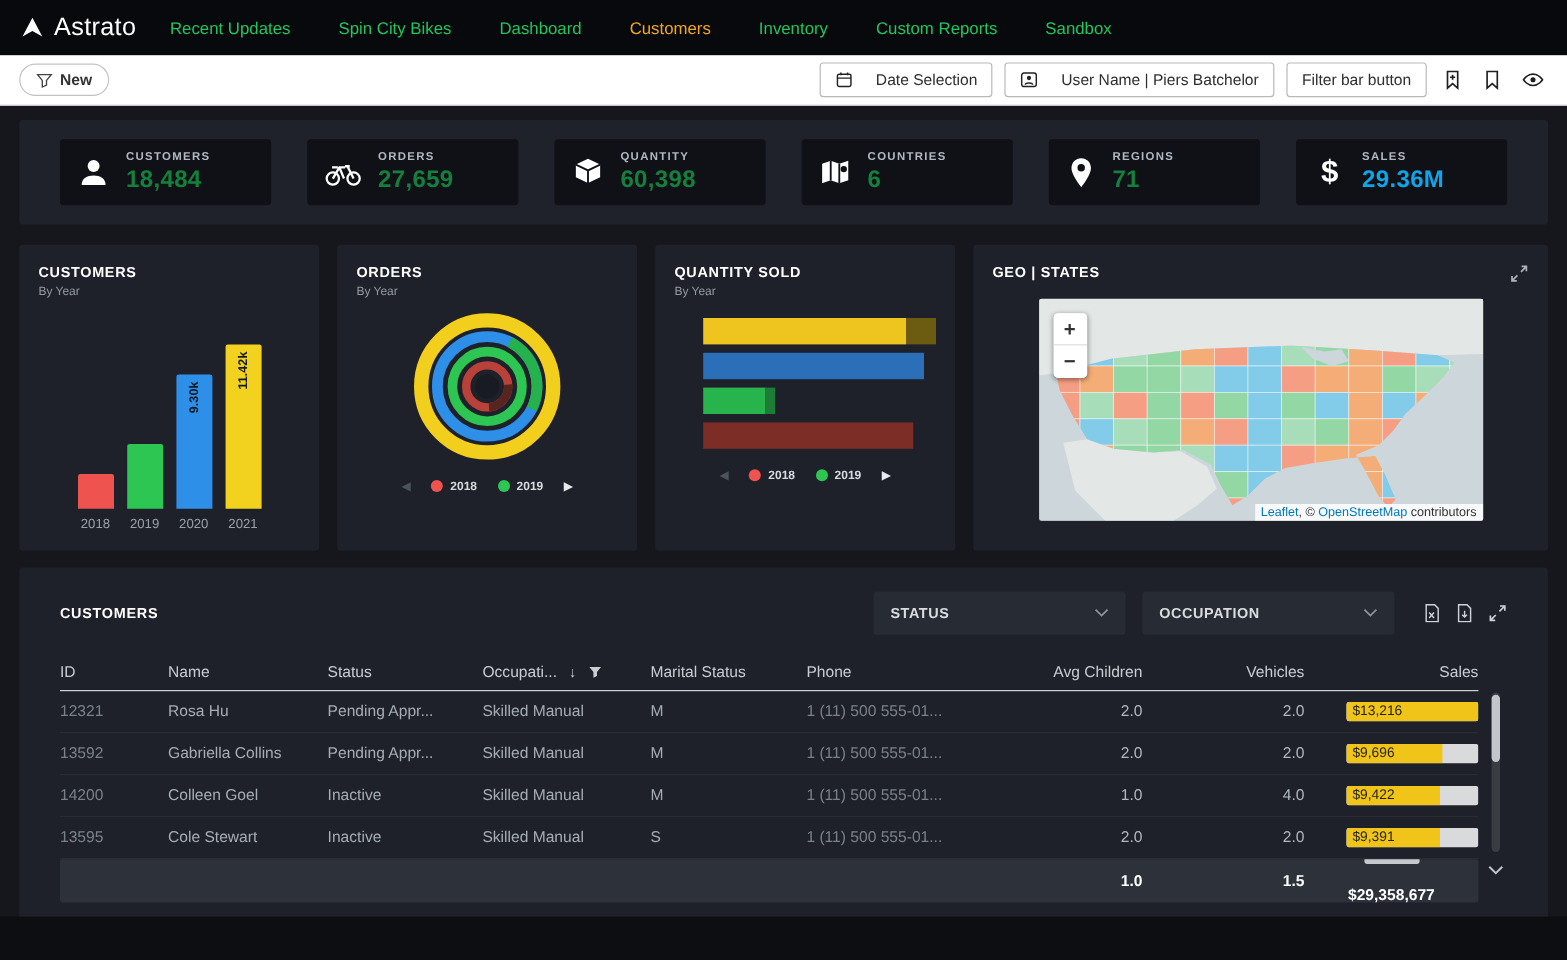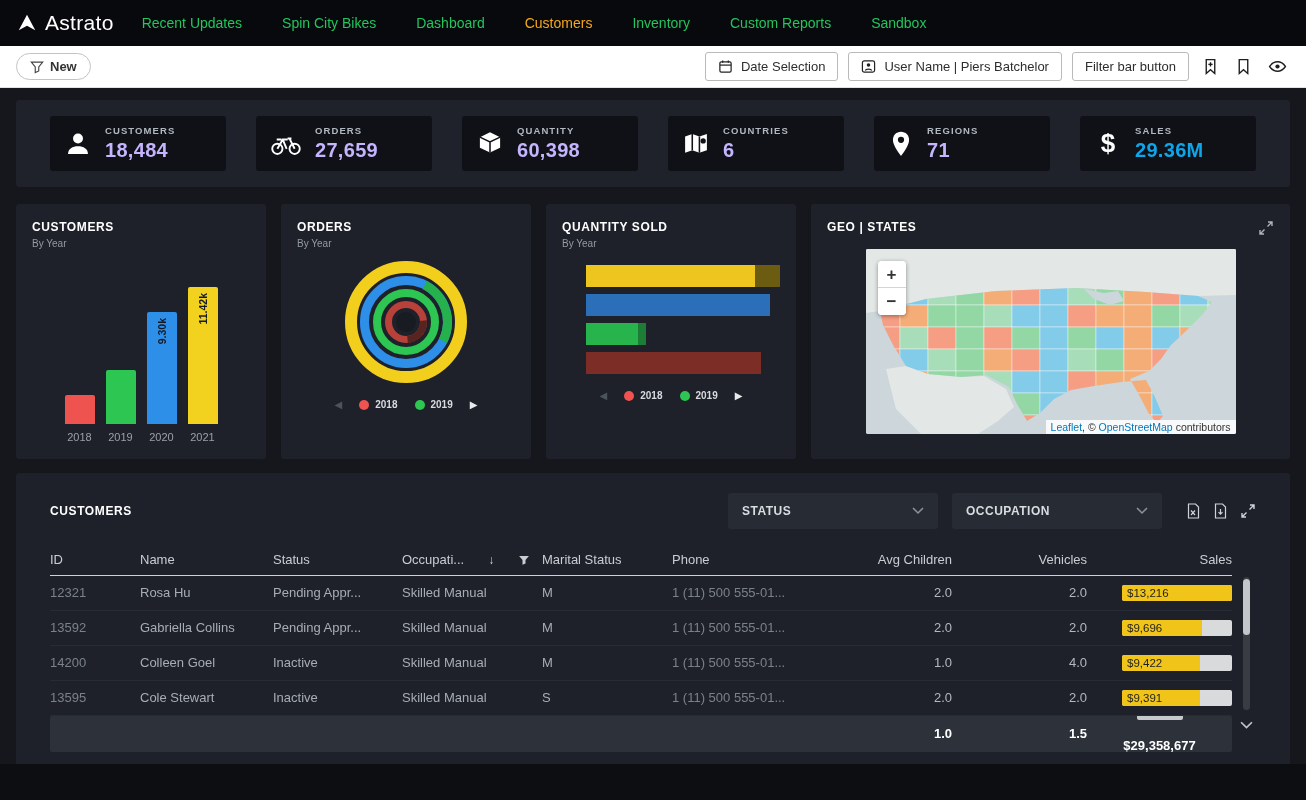--- a/index.html
+++ b/index.html
@@ -11,33 +11,33 @@
   .brand { display:flex; align-items:center; gap:7px; cursor:pointer; }
   .brand-text { color:#fff; font-size:21px; font-weight:500; letter-spacing:.3px; }
   .nav-items { display:flex; align-items:center; gap:40px; margin-left:28px; }
   .nav-item { color:#22c55e; font-size:14px; cursor:pointer; text-decoration:none; white-space:nowrap; }
   .nav-item.active { font-weight:500; }
 
   
   .toolbar { height:42px; background:#ffffff; border-bottom:1px solid #e2e2e2; display:flex; align-items:center; padding:0 16px; }
   .pill-btn { display:flex; align-items:center; gap:6px; height:27px; padding:0 13px; border:1px solid #c3c3c3; border-radius:14px; background:#fff; font-size:13px; color:#333; cursor:pointer; font-family:inherit;font-weight:bold; }
   .toolbar-right { margin-left:auto; display:flex; align-items:center; gap:10px; }
-  .tb-btn { display:flex; align-items:center; gap:8px; height:29px; padding:0 12px; border:1px solid #b9b9b9; border-radius:3px; background:#fff; font-size:13px; color:#2e2e2e; cursor:pointer; font-family:inherit; white-space:nowrap; }
+  .tb-btn { display:flex; align-items:center; gap:19px; height:29px; padding:0 12px; border:1px solid #b9b9b9; border-radius:3px; background:#fff; font-size:13px; color:#2e2e2e; cursor:pointer; font-family:inherit; white-space:nowrap; }
   .icon-btn { background:none; border:none; cursor:pointer; padding:3px; display:flex; align-items:center; }
 
   
   .main { padding:12px 16px 0 16px; }
 
   
   .kpi-strip { background:#1f222a; border-radius:3px; padding:16px 34px; display:flex; justify-content:space-between; margin-bottom:17px; }
   .kpi-card { width:176px; height:55px; background:#0f1116; border-radius:3px; display:flex; align-items:center; padding:0 14px; gap:13px; }
   .kpi-icon { flex:0 0 auto; }
   .kpi-dollar { font-size:26px; font-weight:bold; color:#fff; width:28px; text-align:center; }
   .kpi-label { font-size:9.5px; letter-spacing:1.1px; color:#b2b8c1; font-weight:bold; }
-  .kpi-value { font-size:20px; font-weight:bold; color:#c4b5fd; margin-top:3px; letter-spacing:.3px; }
+  .kpi-value { font-size:20px; font-weight:bold; color:#15803d; margin-top:3px; letter-spacing:.3px; }
 
   
   .charts-row { display:flex; gap:15px; height:255px; margin-bottom:14px; }
   .panel { background:#1e212a; border-radius:3px; padding:16px; display:flex; flex-direction:column; }
   .panel.c1, .panel.c2, .panel.c3 { width:250px; flex:0 0 auto; }
   .panel.c4 { flex:1; }
   .panel-title { font-size:12px; font-weight:bold; color:#ffffff; letter-spacing:.6px; }
   .panel-sub { font-size:10px; color:#949aa3; margin-top:4px; }
   .panel-head { display:flex; justify-content:space-between; align-items:flex-start; }
 
@@ -92,21 +92,21 @@
   .dd-label { font-size:12px; font-weight:bold; letter-spacing:.5px; color:#d9dce0; }
   .dd svg { margin-left:auto; }
   .tp-icons { display:flex; align-items:center; gap:12px; margin-left:10px; }
   .tp-icons svg { cursor:pointer; }
 
   .table-wrap { position:relative; margin-top:16px; padding-right:24px; }
   .tgrid { display:grid; grid-template-columns:90px 133px 129px 140px 130px 175px 105px 135px 145px; }
   .th { font-size:13px; color:#c9cdd2; height:30px; line-height:30px; cursor:pointer; white-space:nowrap; }
   .thead { border-bottom:1px solid #cfd2d5; }
   .th.num, .td.num { text-align:right; }
-  .th-occ { display:flex; align-items:center; gap:24px; }
+  .th-occ { display:flex; align-items:center; gap:10px; }
   .sort-glyph { font-size:12px; color:#c9cdd2; }
   .trow { border-bottom:1px solid #272b33; }
   .td { font-size:13px; color:#a7adb5; height:34px; line-height:34px; white-space:nowrap; overflow:hidden; }
   .td.dim { color:#7b818a; }
   .td.num { color:#b3b8bf; }
   .totals { background:#2d313a; border-bottom:none; border-radius:2px; }
   .totals .td { height:36px; line-height:36px; font-weight:bold; color:#ffffff; font-size:13px; }
   .sales-cell { display:flex; justify-content:flex-end; align-items:center; }
   .sales-track { position:relative; width:110px; height:16px; background:#d8dadc; border-radius:2px; overflow:hidden; }
   .sales-fill { position:absolute; left:0; top:0; bottom:0; border-radius:2px 0 0 2px; }

